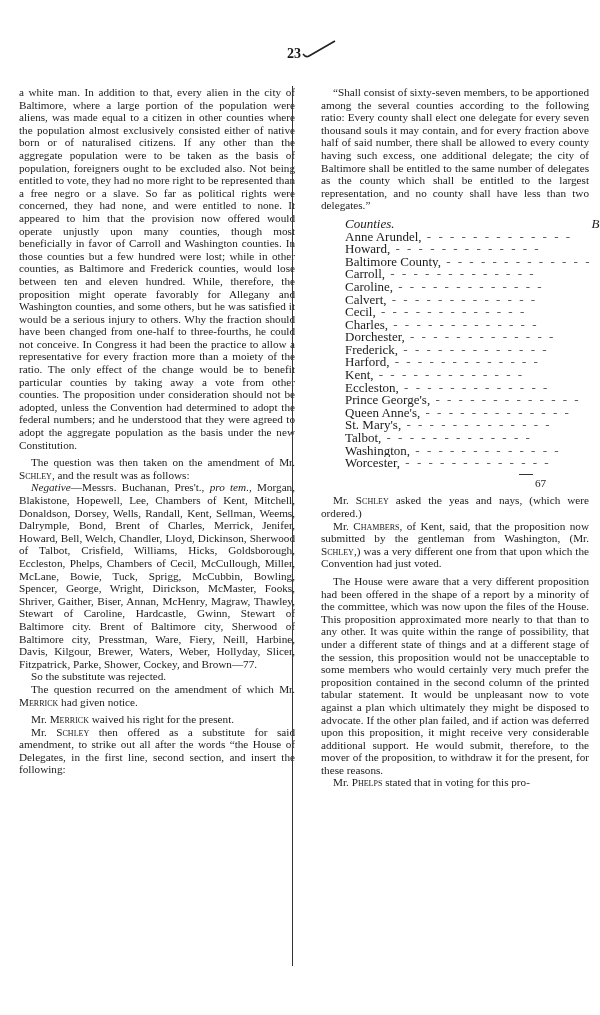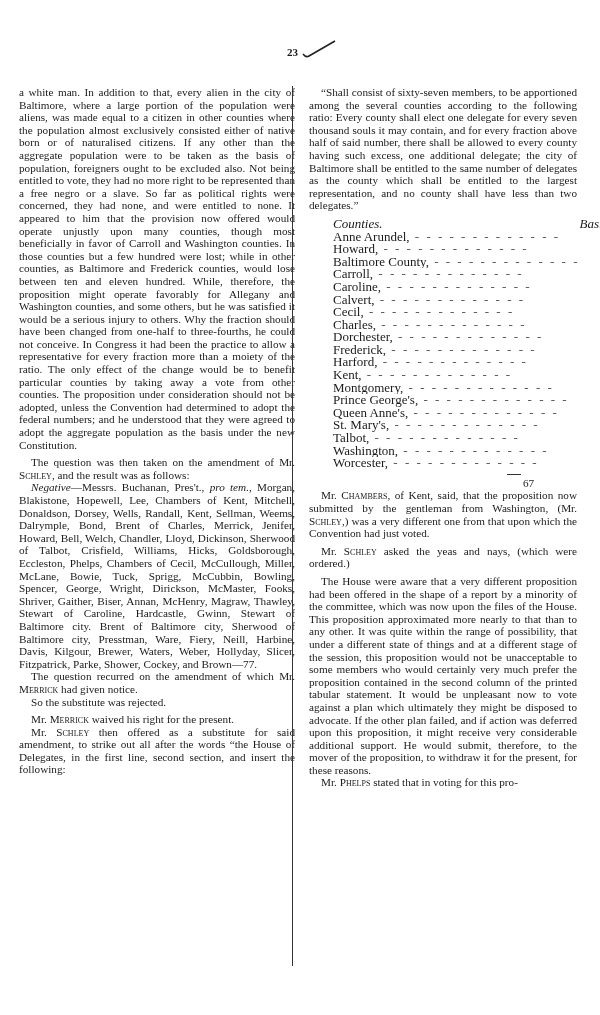--- a/index.html
+++ b/index.html
@@ -1,22 +1,22 @@
 <!DOCTYPE html>
 <html><head>
 <meta charset="utf-8">
 <style>
   html, body { margin: 0; padding: 0; background: #ffffff; }
   body { width: 600px; height: 1015px; position: relative; overflow: hidden;
          font-family: "Liberation Serif", "DejaVu Serif", serif; color: #1a1a1a; }
-  .page-number { position: absolute; left: 287px; top: 46px; font-size: 11px; font-weight: bold; }
+  .page-number { position: absolute; left: 287px; top: 46px; font-size: 14px; font-weight: bold; }
   .check-mark { position: absolute; left: 302px; top: 40px; width: 34px; height: 20px; }
   .col { position: absolute; top: 86px; font-size: 11.2px; line-height: 12.6px; text-align: justify; margin-left: 9px; }
   .col-left { left: 10px; width: 276px; }
-  .col-right { left: 300px; width: 268px; }
+  .col-right { left: 312px; width: 268px; }
   .divider { position: absolute; left: 292px; top: 86px; width: 1px; height: 880px; background: #333; }
   p { margin: 0; }
   .indent { text-indent: 12px; }
   .gap { margin-top: 5px; }
   .sc { font-variant: small-caps; }
   .it { font-style: italic; }
   table.counties { margin: 6px 0 0 24px; border-collapse: collapse; font-size: 13px; }
   table.counties td { padding: 0; line-height: 12.6px; }
   td.cname { width: 150px; white-space: nowrap; overflow: hidden; }
   td.cname::after { content: " -  -  -  -  -  -  -  -  -  -  -  -  -"; letter-spacing: 2px; color: #555; }
@@ -30,22 +30,22 @@
 
 <div class="page-number">23</div>
 <svg class="check-mark" viewBox="0 0 34 20">
   <path d="M1 14 Q4 18 7 16 L33 1" stroke="#222" stroke-width="1.6" fill="none"></path>
 </svg>
 
 <div class="col col-left">
   <p>a white man. In addition to that, every alien in the city of Baltimore, where a large portion of the population were aliens, was made equal to a citizen in other counties where the population almost exclusively consisted either of native born or of naturalised citizens. If any other than the aggregate population were to be taken as the basis of population, foreigners ought to be excluded also. Not being entitled to vote, they had no more right to be represented than a free negro or a slave. So far as political rights were concerned, they had none, and were entitled to none. It appeared to him that the provision now offered would operate unjustly upon many counties, though most beneficially in favor of Carroll and Washington counties. In those counties but a few hundred were lost; while in other counties, as Baltimore and Frederick counties, would lose between ten and eleven hundred. While, therefore, the proposition might operate favorably for Allegany and Washington counties, and some others, but he was satisfied it would be a serious injury to others. Why the fraction should have been changed from one-half to three-fourths, he could not conceive. In Congress it had been the practice to allow a representative for every fraction more than a moiety of the ratio. The only effect of the change would be to benefit particular counties by taking away a vote from other counties. The proposition under consideration should not be adopted, unless the Convention had determined to adopt the federal numbers; and he understood that they were agreed to adopt the aggregate population as the basis under the new Constitution.</p>
   <p class="indent gap"><span>The question was then taken on the amendment of Mr. </span><span class="sc">Schley</span><span>, and the result was as follows:</span></p>
   <p class="indent"><span class="it">Negative</span><span>—Messrs. Buchanan, Pres't., </span><span class="it">pro tem.</span><span>, Morgan, Blakistone, Hopewell, Lee, Chambers of Kent, Mitchell, Donaldson, Dorsey, Wells, Randall, Kent, Sellman, Weems, Dalrymple, Bond, Brent of Charles, Merrick, Jenifer, Howard, Bell, Welch, Chandler, Lloyd, Dickinson, Sherwood of Talbot, Crisfield, Williams, Hicks, Goldsborough, Eccleston, Phelps, Chambers of Cecil, McCullough, Miller, McLane, Bowie, Tuck, Sprigg, McCubbin, Bowling, Spencer, George, Wright, Dirickson, McMaster, Fooks, Shriver, Gaither, Biser, Annan, McHenry, Magraw, Thawley, Stewart of Caroline, Hardcastle, Gwinn, Stewart of Baltimore city. Brent of Baltimore city, Sherwood of Baltimore city, Presstman, Ware, Fiery, Neill, Harbine, Davis, Kilgour, Brewer, Waters, Weber, Hollyday, Slicer, Fitzpatrick, Parke, Shower, Cockey, and Brown—77.</span></p>
+  <p class="indent">So the substitute was rejected.</p>
   <p class="indent"><span>The question recurred on the amendment of which Mr. </span><span class="sc">Merrick</span><span> had given notice.</span></p>
-  <p class="indent">So the substitute was rejected.</p>
   <p class="indent gap"><span>Mr. </span><span class="sc">Merrick</span><span> waived his right for the present.</span></p>
   <p class="indent"><span>Mr. </span><span class="sc">Schley</span><span> then offered as a substitute for said amendment, to strike out all after the words “the House of Delegates, in the first line, second section, and insert the following:</span></p>
 </div>
 
 <div class="divider"></div>
 
 <div class="col col-right">
   <p class="indent">“Shall consist of sixty-seven members, to be apportioned among the several counties according to the following ratio: Every county shall elect one delegate for every seven thousand souls it may contain, and for every fraction above half of said number, there shall be allowed to every county having such excess, one additional delegate; the city of Baltimore shall be entitled to the same number of delegates as the county which shall be entitled to the largest representation, and no county shall have less than two delegates.”</p>
   <table class="counties">
     <tbody id="county-body">
@@ -95,21 +95,21 @@
         </tr>
         <tr>
           <td class="cname">Harford,</td>
           <td class="cval" style="text-align: right;">3</td>
         </tr>
         <tr>
           <td class="cname">Kent,</td>
           <td class="cval" style="text-align: right;">2</td>
         </tr>
         <tr>
-          <td class="cname">Montgomery,</td>
+          <td class="cname">Eccleston,</td>
           <td class="cval" style="text-align: right;">2</td>
         </tr>
         <tr>
           <td class="cname">Prince George's,</td>
           <td class="cval" style="text-align: right;">3</td>
         </tr>
         <tr>
           <td class="cname">Queen Anne's,</td>
           <td class="cval" style="text-align: right;">2</td>
         </tr>
@@ -128,17 +128,17 @@
         <tr>
           <td class="cname">Worcester,</td>
           <td class="cval" style="text-align: right;">3</td>
         </tr>
       </tbody>
   </table>
   <div style="margin-left:198px;">
     <div class="total-rule"></div>
     <div class="total">67</div>
   </div>
+  <p class="indent gap"><span>Mr. </span><span class="sc">Schley</span><span> asked the yeas and nays, (which were ordered.)</span></p>
   <p class="indent"><span>Mr. </span><span class="sc">Chambers</span><span>, of Kent, said, that the proposition now submitted by the gentleman from Washington, (Mr. </span><span class="sc">Schley</span><span>,) was a very different one from that upon which the Convention had just voted.</span></p>
-  <p class="indent gap"><span>Mr. </span><span class="sc">Schley</span><span> asked the yeas and nays, (which were ordered.)</span></p>
   <p class="indent gap">The House were aware that a very different proposition had been offered in the shape of a report by a minority of the committee, which was now upon the files of the House. This proposition approximated more nearly to that than to any other. It was quite within the range of possibility, that under a different state of things and at a different stage of the session, this proposition would not be unacceptable to some members who would certainly very much prefer the proposition contained in the second column of the printed tabular statement. It would be unpleasant now to vote against a plan which ultimately they might be disposed to advocate. If the other plan failed, and if action was deferred upon this proposition, it might receive very considerable additional support. He would submit, therefore, to the mover of the proposition, to withdraw it for the present, for these reasons.</p>
   <p class="indent"><span>Mr. </span><span class="sc">Phelps</span><span> stated that in voting for this pro-</span></p>
 </div>
 
 </body></html>

